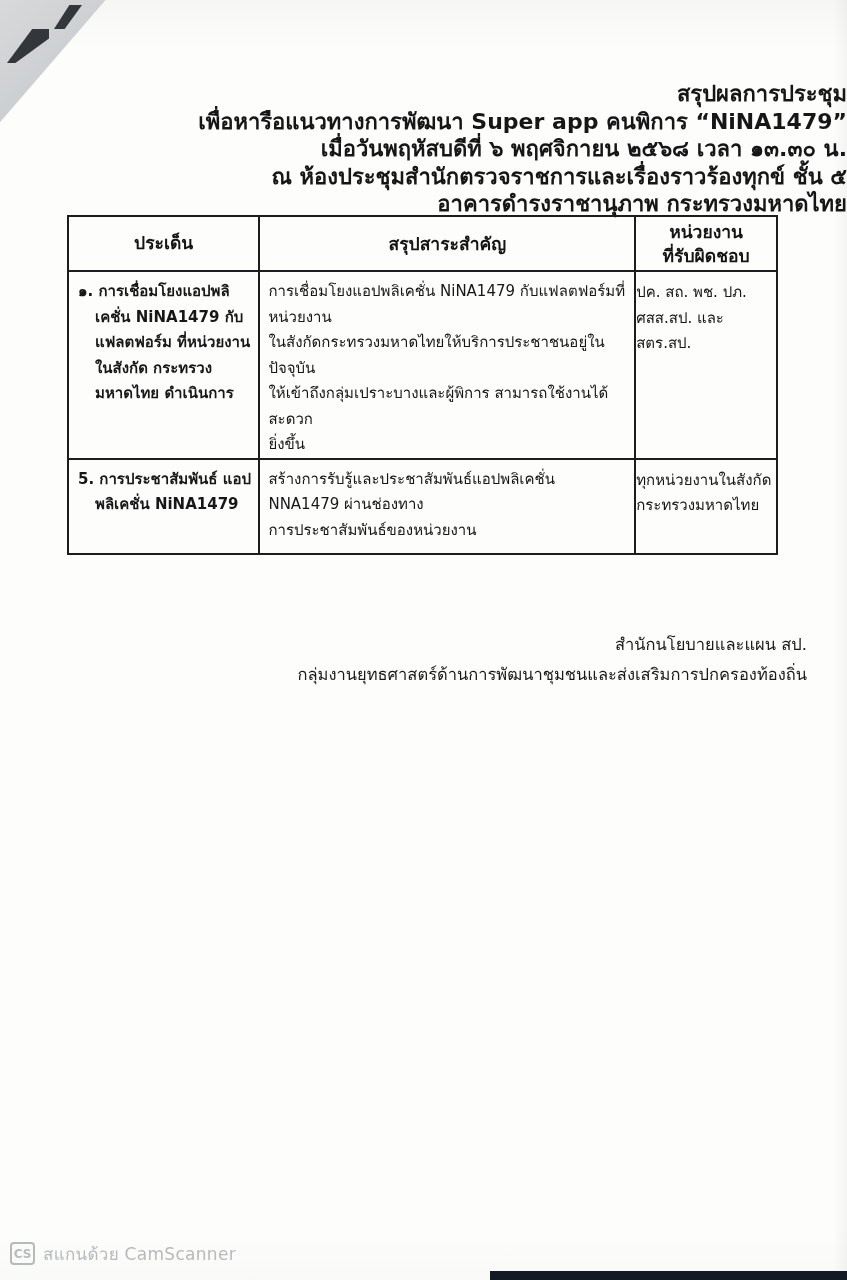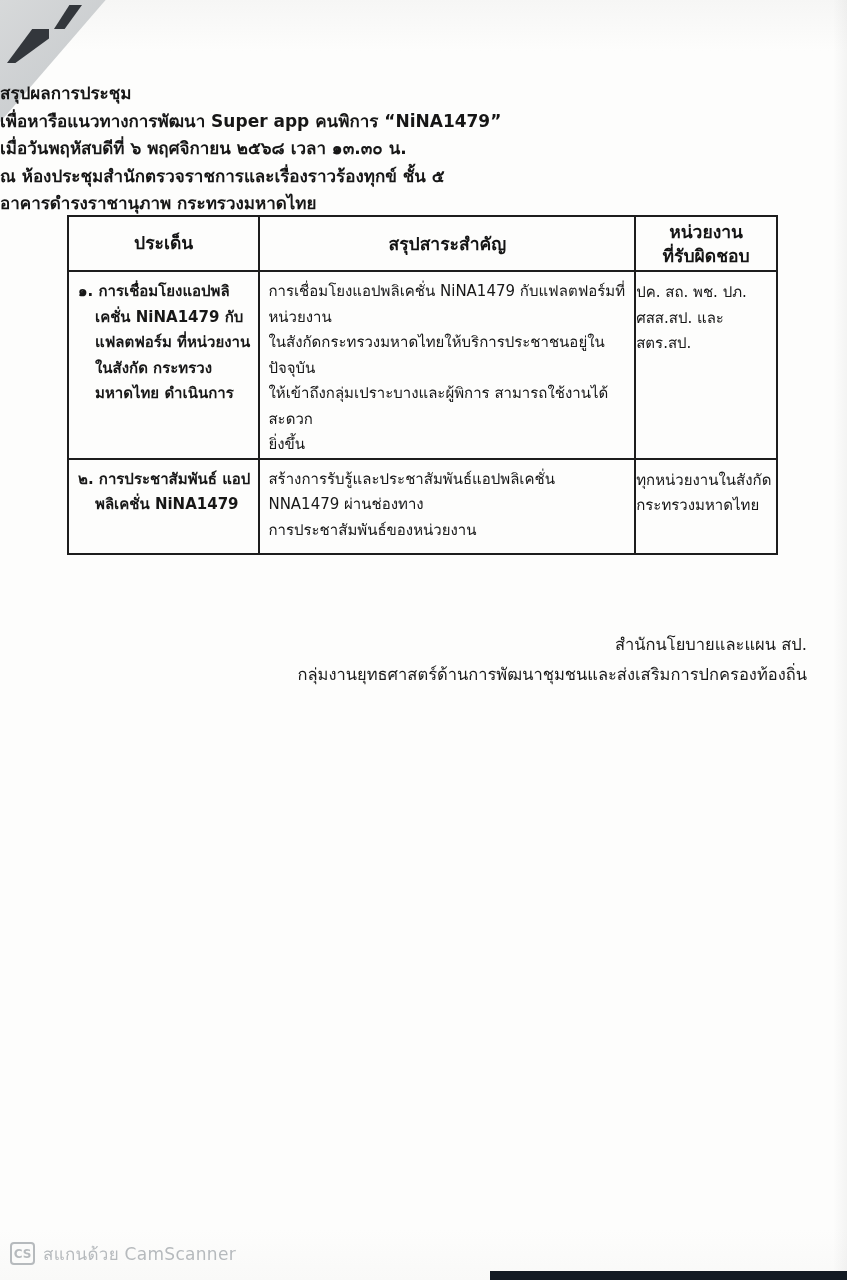--- a/index.html
+++ b/index.html
@@ -27,22 +27,22 @@
   .mark1 {
     left: 54px; top: 5px; width: 28px; height: 24px;
     clip-path: polygon(100% 0, 55% 0, 0 100%, 38% 100%);
   }
   .mark2 {
     left: 7px; top: 29px; width: 42px; height: 34px;
     clip-path: polygon(100% 0, 60% 0, 0 100%, 20% 100%, 100% 28%);
   }
   .title-block {
     position: absolute; top: 80px; left: 0; width: 100%;
-    text-align: left; font-weight: bold;
-    font-size: 17px; line-height: 27.5px; color: #161616;
+    text-align: right; font-weight: bold;
+    font-size: 22px; line-height: 27.5px; color: #161616;
   }
   table.meeting-table {
     position: absolute; left: 67px; top: 215px; width: 711px;
     border-collapse: collapse; table-layout: fixed;
     background: transparent;
   }
   .meeting-table th, .meeting-table td {
     border: 2.2px solid #1d1d1d;
     overflow-wrap: break-word;
   }
@@ -117,21 +117,21 @@
     <tbody>
       <tr class="row-1">
         <td class="cell-issue">
           <div class="hang">๑. การเชื่อมโยงแอปพลิเคชั่น NiNA1479 กับแฟลตฟอร์ม ที่หน่วยงานในสังกัด กระทรวงมหาดไทย ดำเนินการ</div>
         </td>
         <td class="cell-summary">การเชื่อมโยงแอปพลิเคชั่น NiNA1479 กับแฟลตฟอร์มที่หน่วยงาน<br>ในสังกัดกระทรวงมหาดไทยให้บริการประชาชนอยู่ในปัจจุบัน<br>ให้เข้าถึงกลุ่มเปราะบางและผู้พิการ สามารถใช้งานได้สะดวก<br>ยิ่งขึ้น</td>
         <td class="cell-agency">ปค. สถ. พช. ปภ.<br>ศสส.สป. และ สตร.สป.</td>
       </tr>
       <tr class="row-2">
         <td class="cell-issue">
-          <div class="hang">๒. การประชาสัมพันธ์ แอปพลิเคชั่น NiNA1479</div>
+          <div class="hang">5. การประชาสัมพันธ์ แอปพลิเคชั่น NiNA1479</div>
         </td>
         <td class="cell-summary">สร้างการรับรู้และประชาสัมพันธ์แอปพลิเคชั่น NNA1479 ผ่านช่องทาง<br>การประชาสัมพันธ์ของหน่วยงาน</td>
         <td class="cell-agency">ทุกหน่วยงานในสังกัด<br>กระทรวงมหาดไทย</td>
       </tr>
     </tbody>
   </table>
 
   <div class="footer-block">
     <div>สำนักนโยบายและแผน สป.</div>
     <div>กลุ่มงานยุทธศาสตร์ด้านการพัฒนาชุมชนและส่งเสริมการปกครองท้องถิ่น</div>

